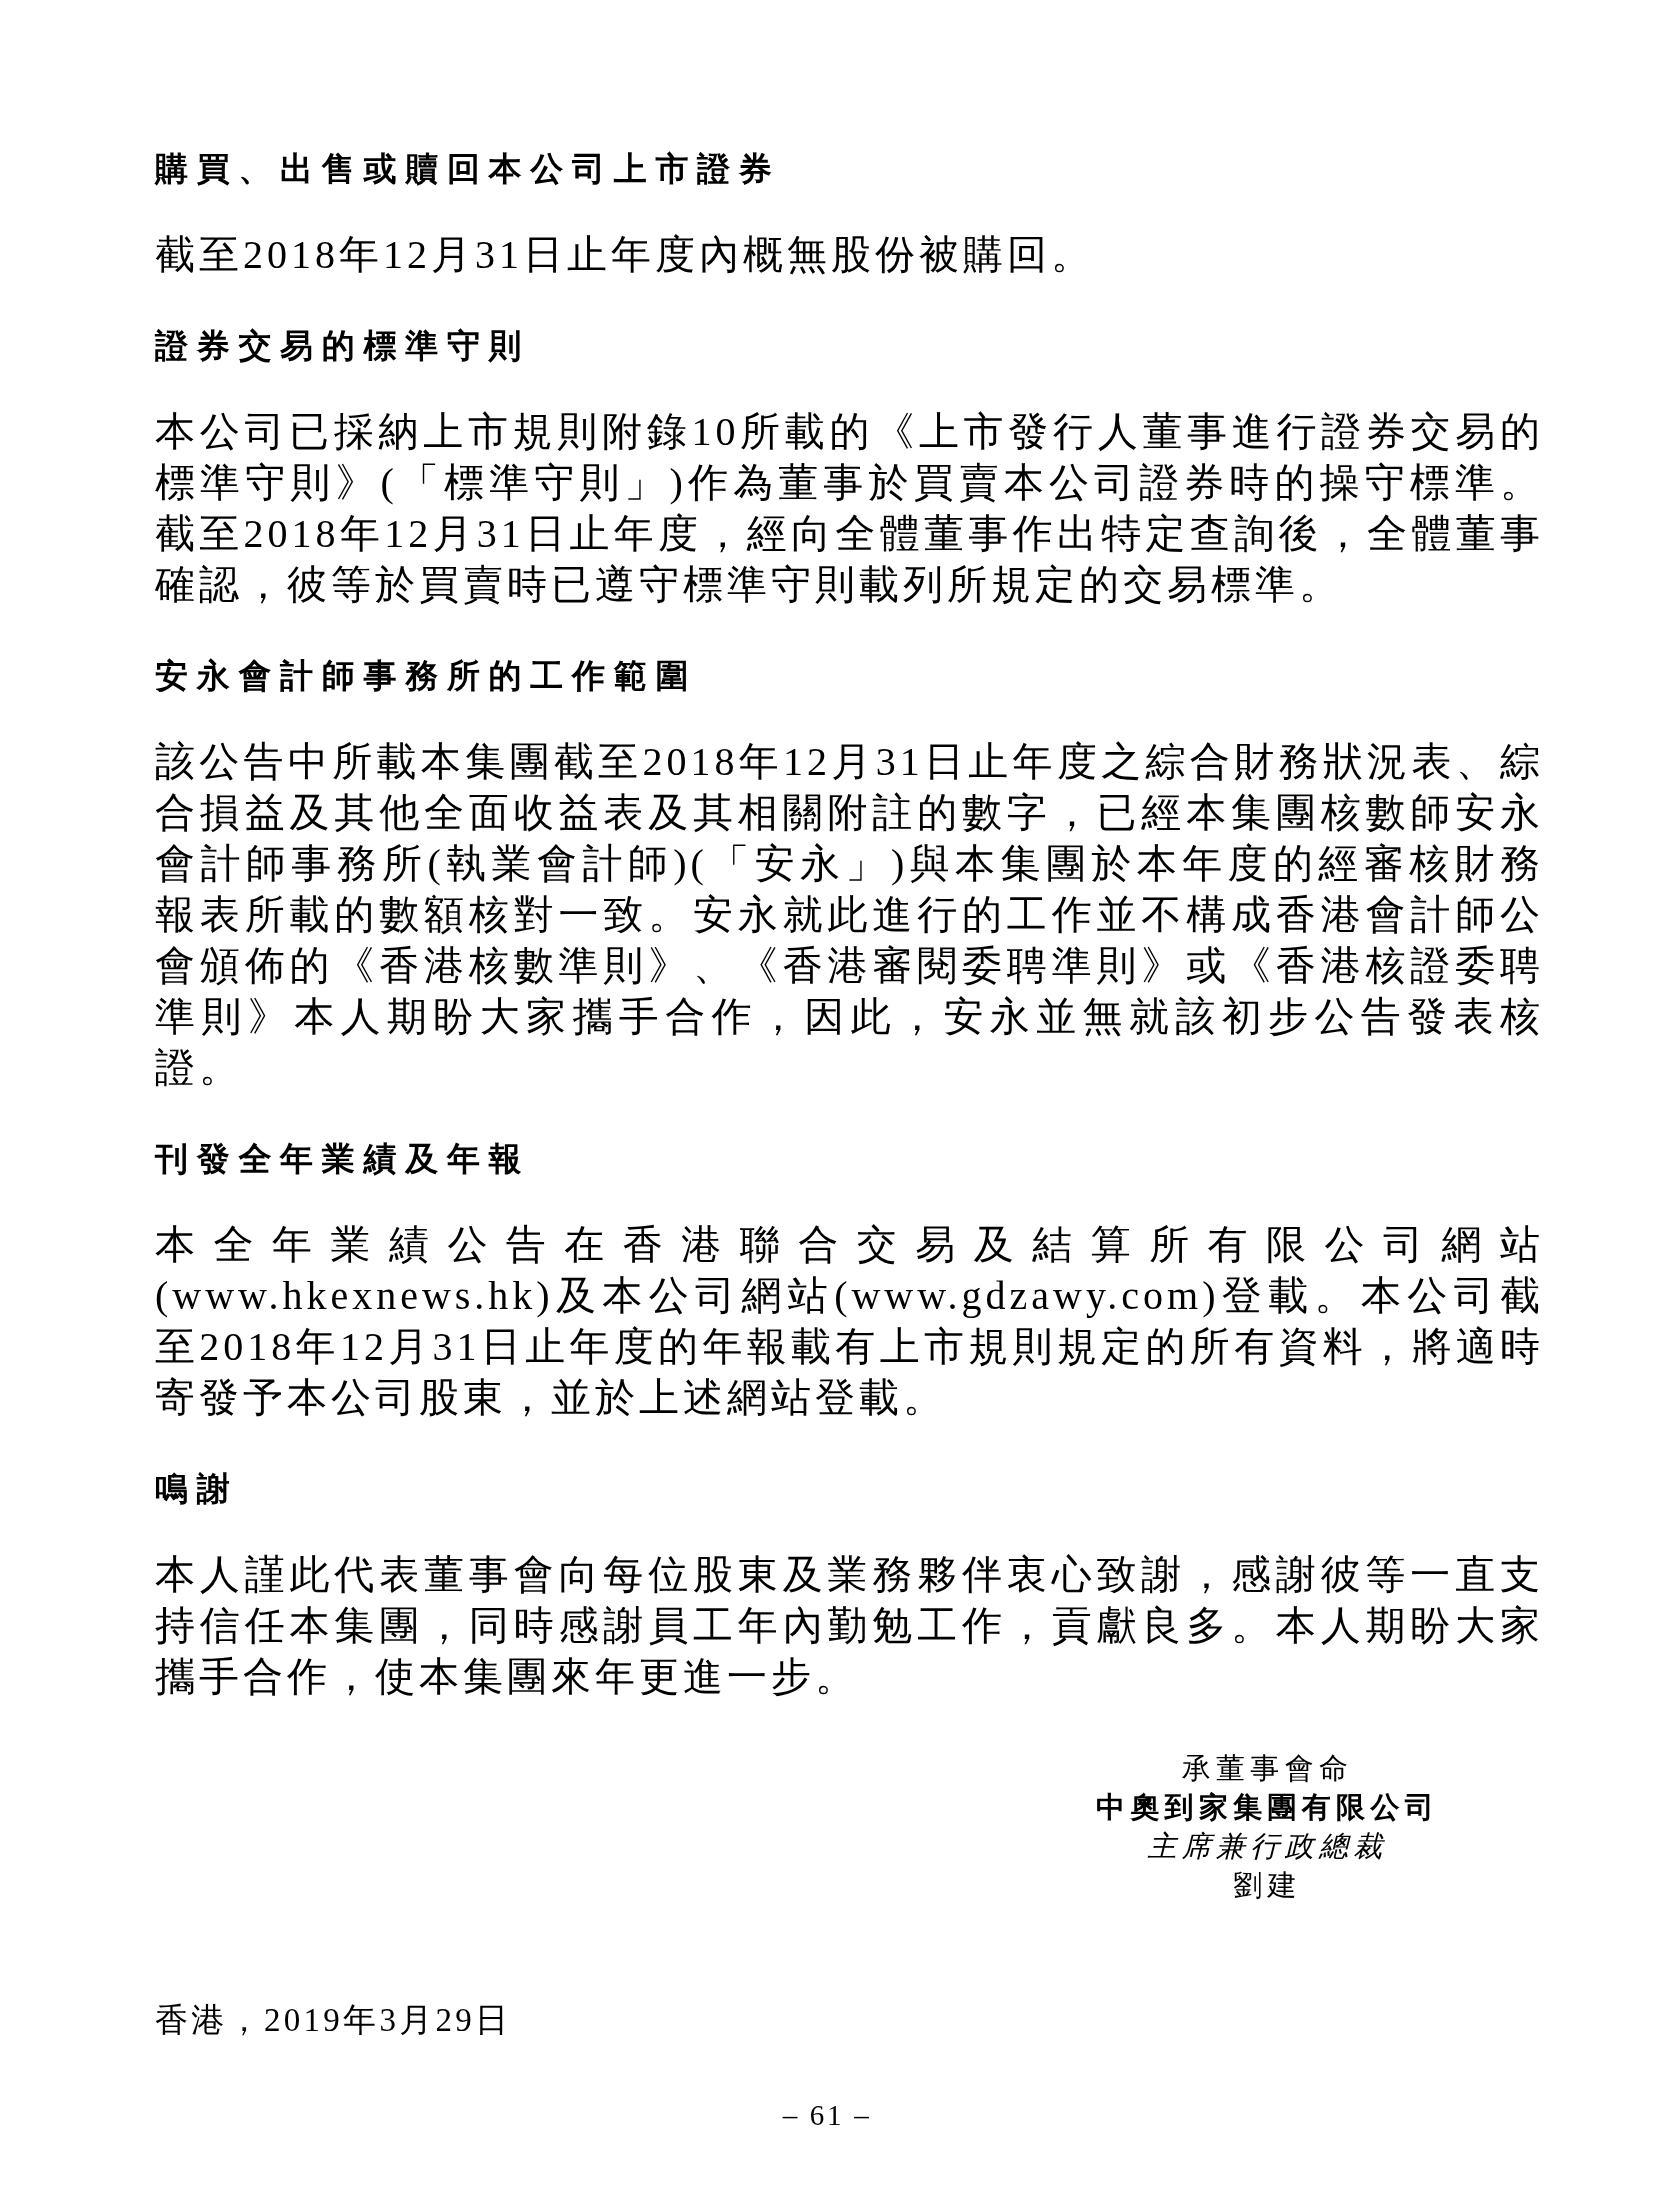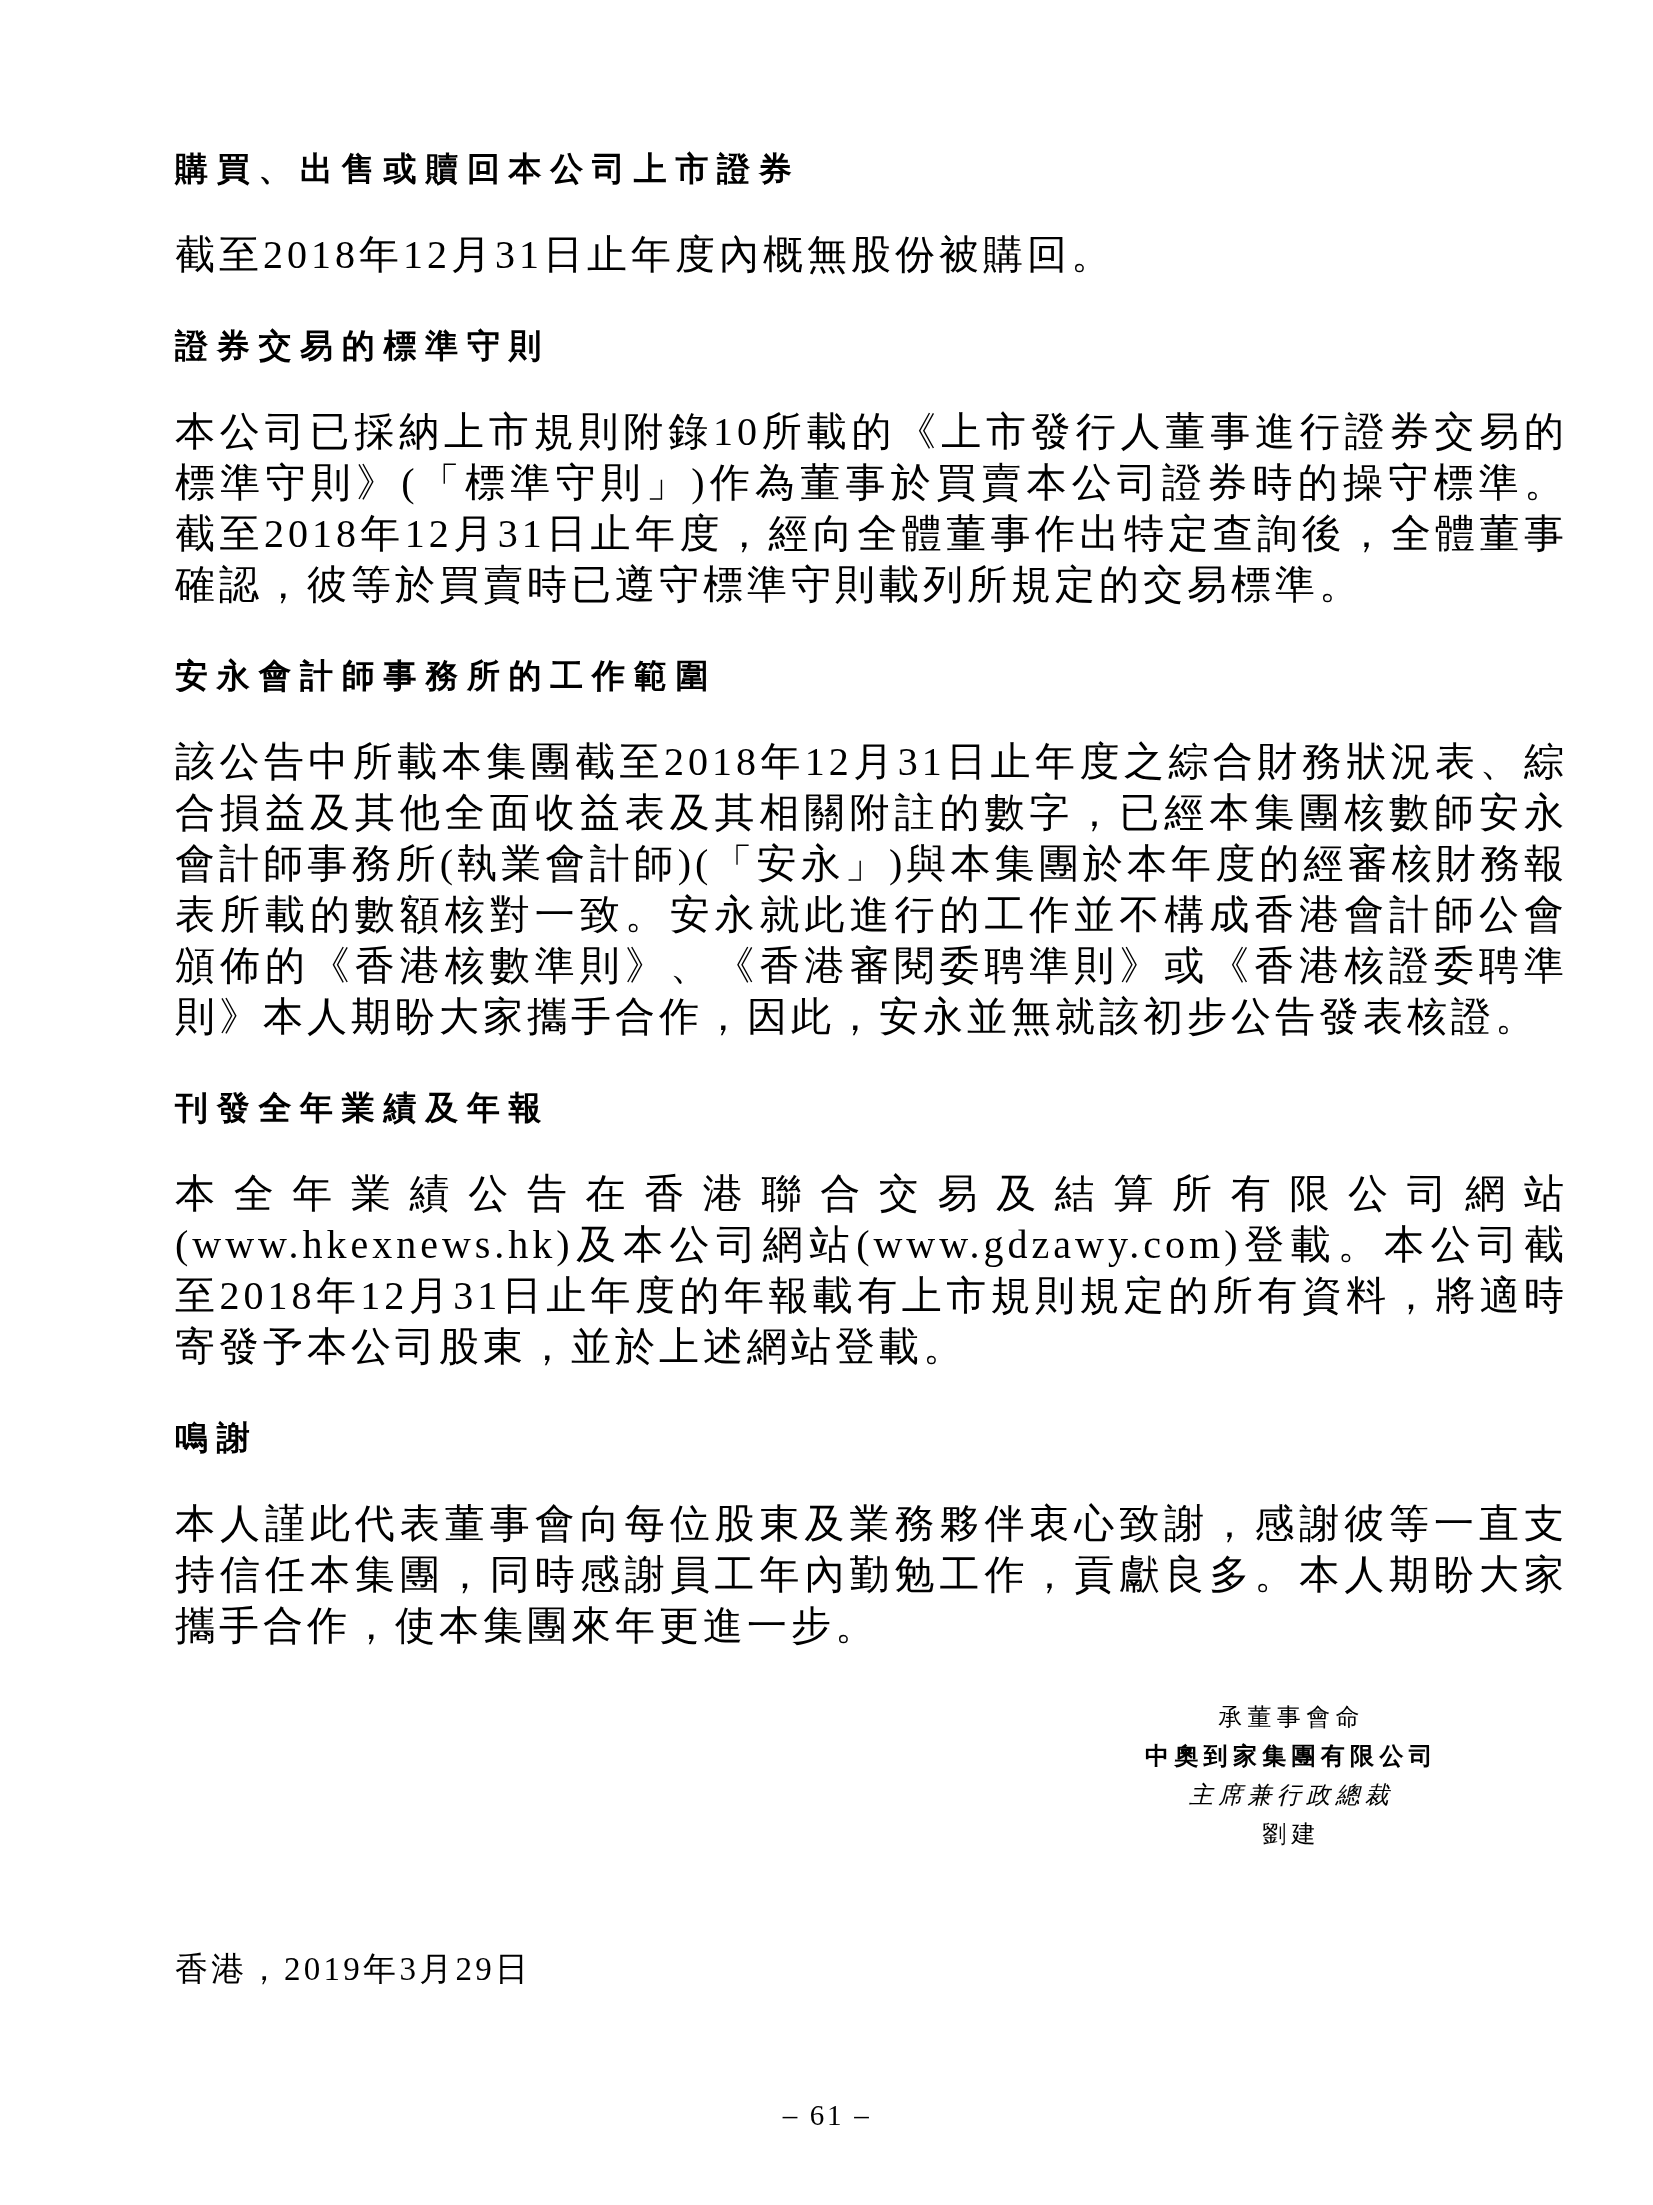--- a/index.html
+++ b/index.html
@@ -9,22 +9,21 @@
   }
   body {
     width: 1654px;
     height: 2205px;
     position: relative;
     font-family: "Liberation Serif", "DejaVu Serif", serif;
     color: #000000;
     overflow: hidden;
   }
   .page-content {
-    padding: 150px 86px 0 155px;
-    margin-left: 20px;
+    padding: 150px 110px 0 155px;
   }
   .section-heading {
     font-size: 33px;
     font-weight: 700;
     letter-spacing: 8.7px;
     line-height: 39px;
     margin: 47px 0 40px 0;
   }
   .section:first-child .section-heading {
     margin-top: 0;
@@ -38,21 +37,21 @@
     margin: 0 0 47px 0;
   }
   .signature-block {
     margin: 20px 63px 0 auto;
     width: -moz-fit-content;
     width: fit-content;
     min-width: 427px;
     text-align: center;
   }
   .signature-block .sig-line {
-    font-size: 24px;
+    font-size: 29px;
     line-height: 39px;
     letter-spacing: 5.3px;
   }
   .sig-company {
     font-weight: 700;
     font-size: 31px;
     letter-spacing: 6.7px;
     text-align: center;
   }
   .sig-title {

